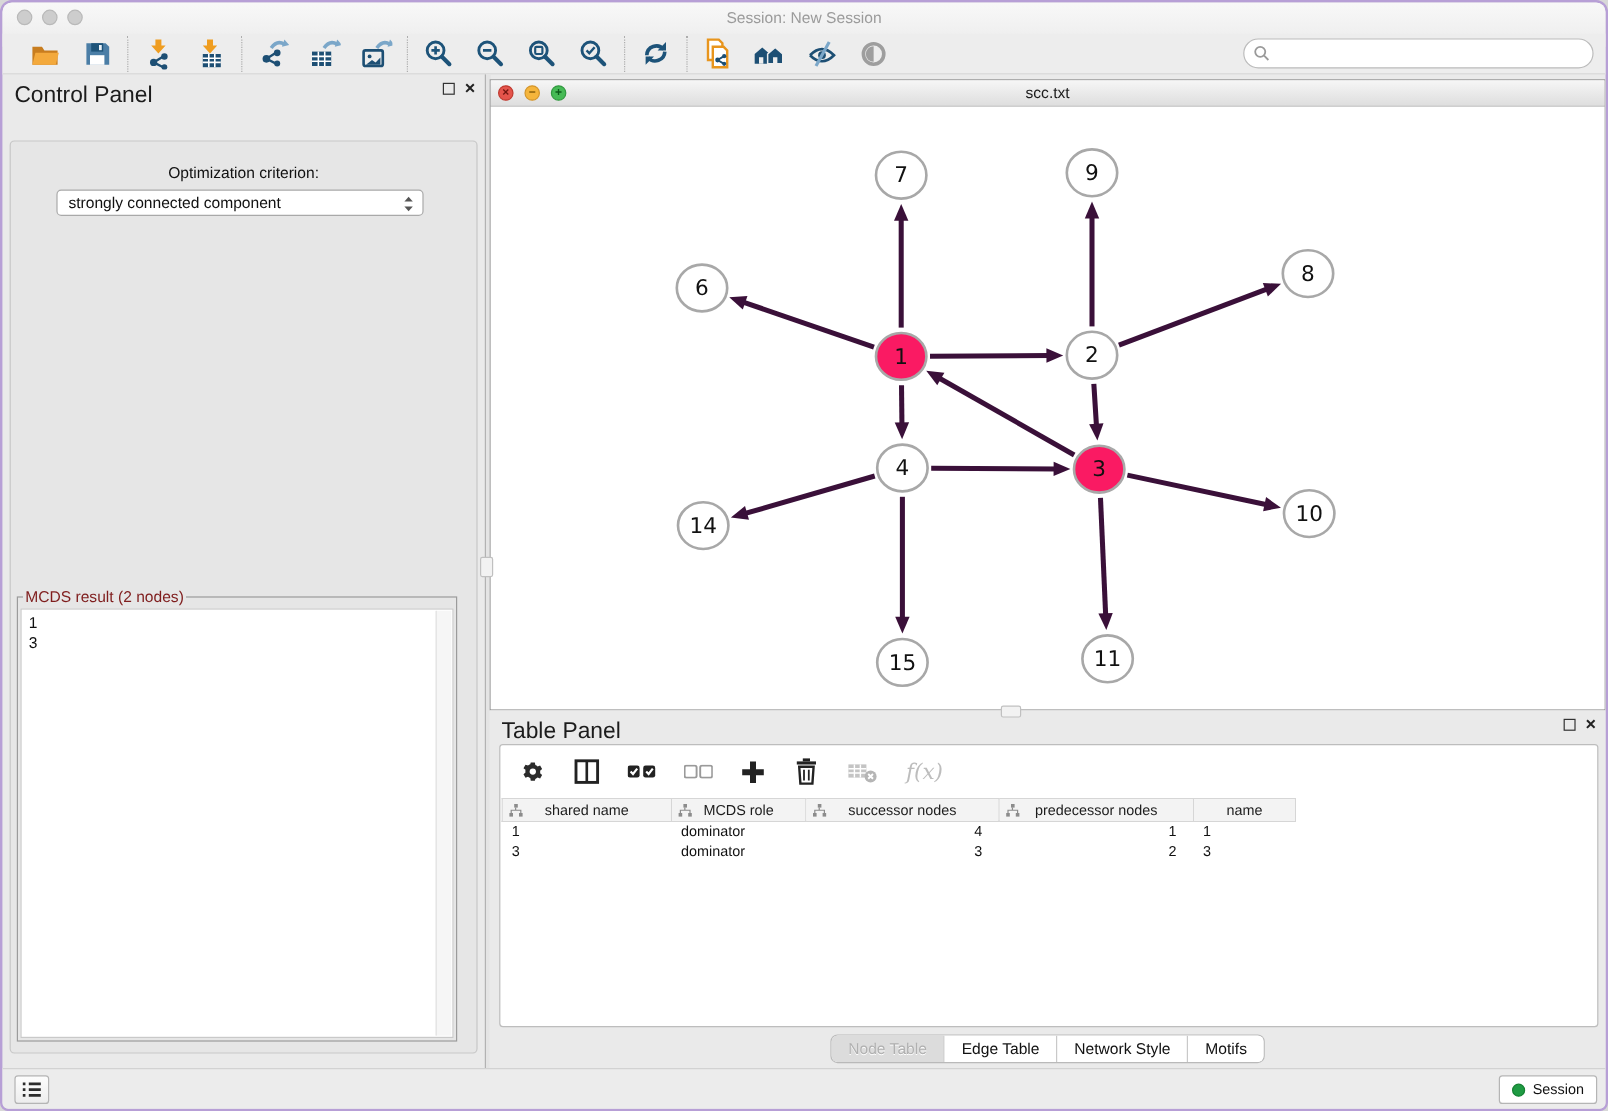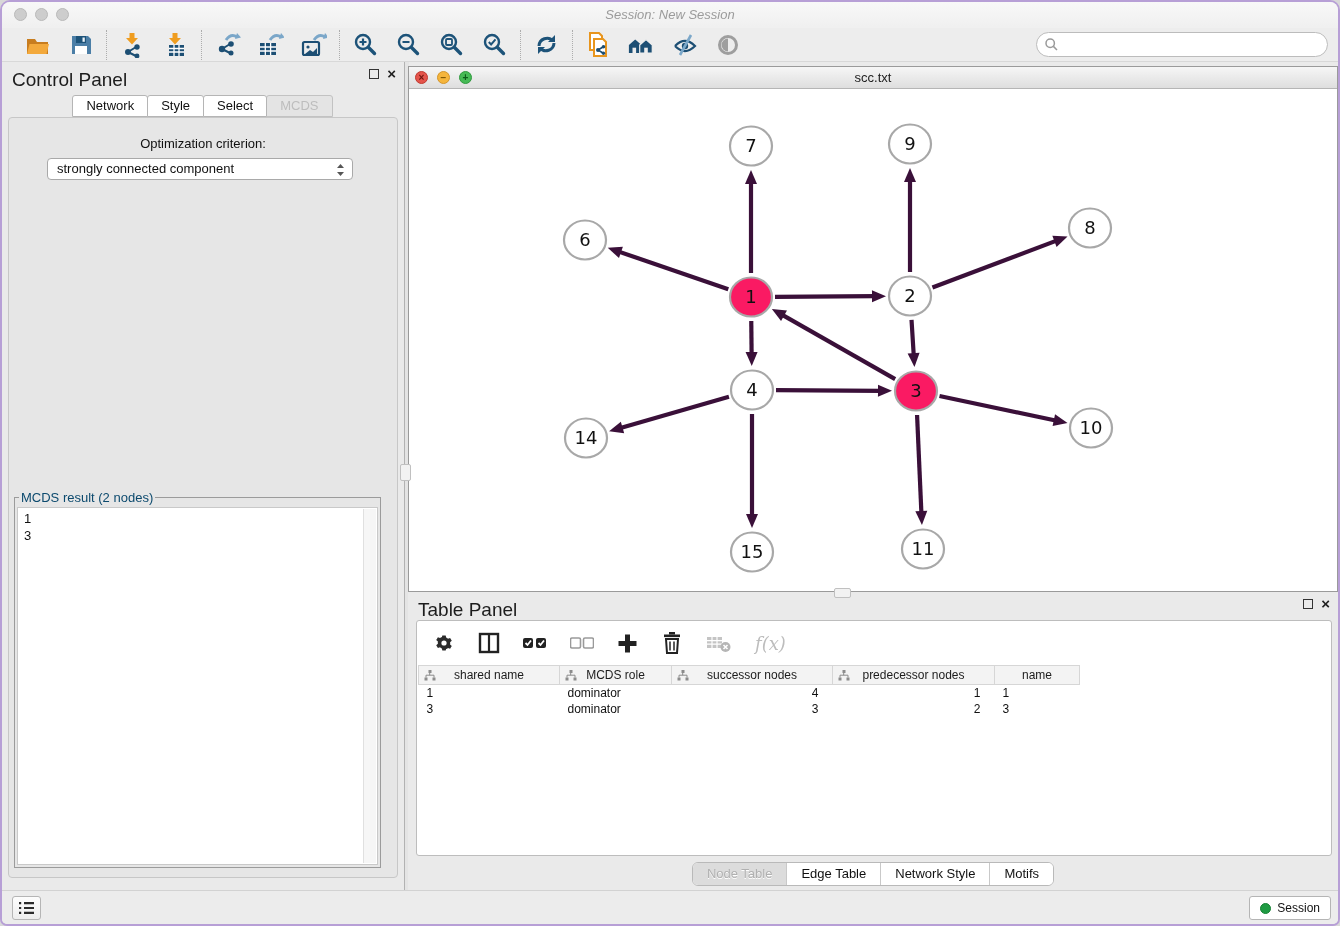--- a/index.html
+++ b/index.html
@@ -16,21 +16,20 @@
     border:2px solid #b79fd6;
     border-radius:10px 10px 7px 7px;
     background:#eaeaea;
     overflow:hidden;
   }
   
   .titlebar {
     position:absolute; top:0; left:0; right:0; height:38px;
     background:linear-gradient(#f8f8f8,#ececec);
     border-bottom:1px solid #d0d0d0;
-    font-style:italic;
   }
   .mac-lights { position:absolute; left:12px; top:6px; display:flex; gap:8px; }
   .mac-light { width:13px; height:13px; border-radius:50%; background:#cdcdcd; border:1px solid #b9b9b9; }
   .win-title { text-align:center; line-height:25px; font-size:13px; color:#9b9b9b; }
   
   .toolbar {
     position:absolute; top:26px; left:0; right:0; height:34px;
     background:#ededed; border-bottom:1px solid #d8d8d8;
     display:flex; align-items:center; padding:0 10px;
   }
@@ -73,21 +72,21 @@
   .btnrow { position:absolute; top:72px; left:0; right:0; display:flex; justify-content:center; gap:14px; }
   .pbtn {
     background:#fff; border:1px solid #a9a9a9; border-radius:4px;
     font-size:13px; color:#111; padding:2px 14px 3px; height:22px;
     font-family:"Liberation Sans",sans-serif;
   }
   .result-fieldset {
     position:absolute; left:5px; right:16px; top:372px; bottom:9px;
     border:1px solid #9b9b9b; margin:0; padding:2px;
   }
-  .result-fieldset legend { font-size:13px; color:#0c4a6e; padding:0 2px; margin-left:2px; }
+  .result-fieldset legend { font-size:13px; color:#7f1d1d; padding:0 2px; margin-left:2px; }
   .result-view { position:relative; width:100%; height:100%; background:#fff; border:1px solid #c9c9c9; overflow:hidden; }
   .result-line { font-size:13px; color:#111; line-height:17px; padding-left:6px; }
   .result-line:first-child { padding-top:2px; }
   .result-scroll { position:absolute; top:1px; bottom:1px; right:1px; width:13px; background:#f6f6f6; border-left:1px solid #e0e0e0; }
   
   .vdivider { position:absolute; left:402px; top:0; bottom:0; width:5px; background:#e4e4e4; border-left:1px solid #b2b2b2; }
   .vhandle { position:absolute; left:398px; top:402px; width:11px; height:17px; background:#f2f2f2; border:1px solid #c0c0c0; border-radius:2px; z-index:5; }
   .hhandle { position:absolute; left:832px; top:526px; width:17px; height:10px; background:#f2f2f2; border:1px solid #c0c0c0; border-radius:2px; z-index:5; }
   
   .netwin {
@@ -319,26 +318,20 @@
 
   <div class="main">
 
     <div class="cpanel">
       <div class="panel-header">
         <div class="panel-title">Control Panel</div>
         <div class="panel-btns">
           <div class="float-ico"></div>
           <div class="close-ico">×</div>
         </div>
-      </div>
-      <div class="cp-tabs">
-        <div class="cp-tab">Network</div>
-        <div class="cp-tab">Style</div>
-        <div class="cp-tab">Select</div>
-        <div class="cp-tab sel">MCDS</div>
       </div>
       <div class="cp-body">
         <div class="opt-label">Optimization criterion:</div>
         <div class="criterion">
           <span>strongly connected component</span>
           <svg width="11" height="16" viewBox="0 0 11 16">
             <path d="M2 6 l3.5 -4 3.5 4 z" fill="#555"></path>
             <path d="M2 10 l3.5 4 3.5 -4 z" fill="#555"></path>
           </svg>
         </div>

